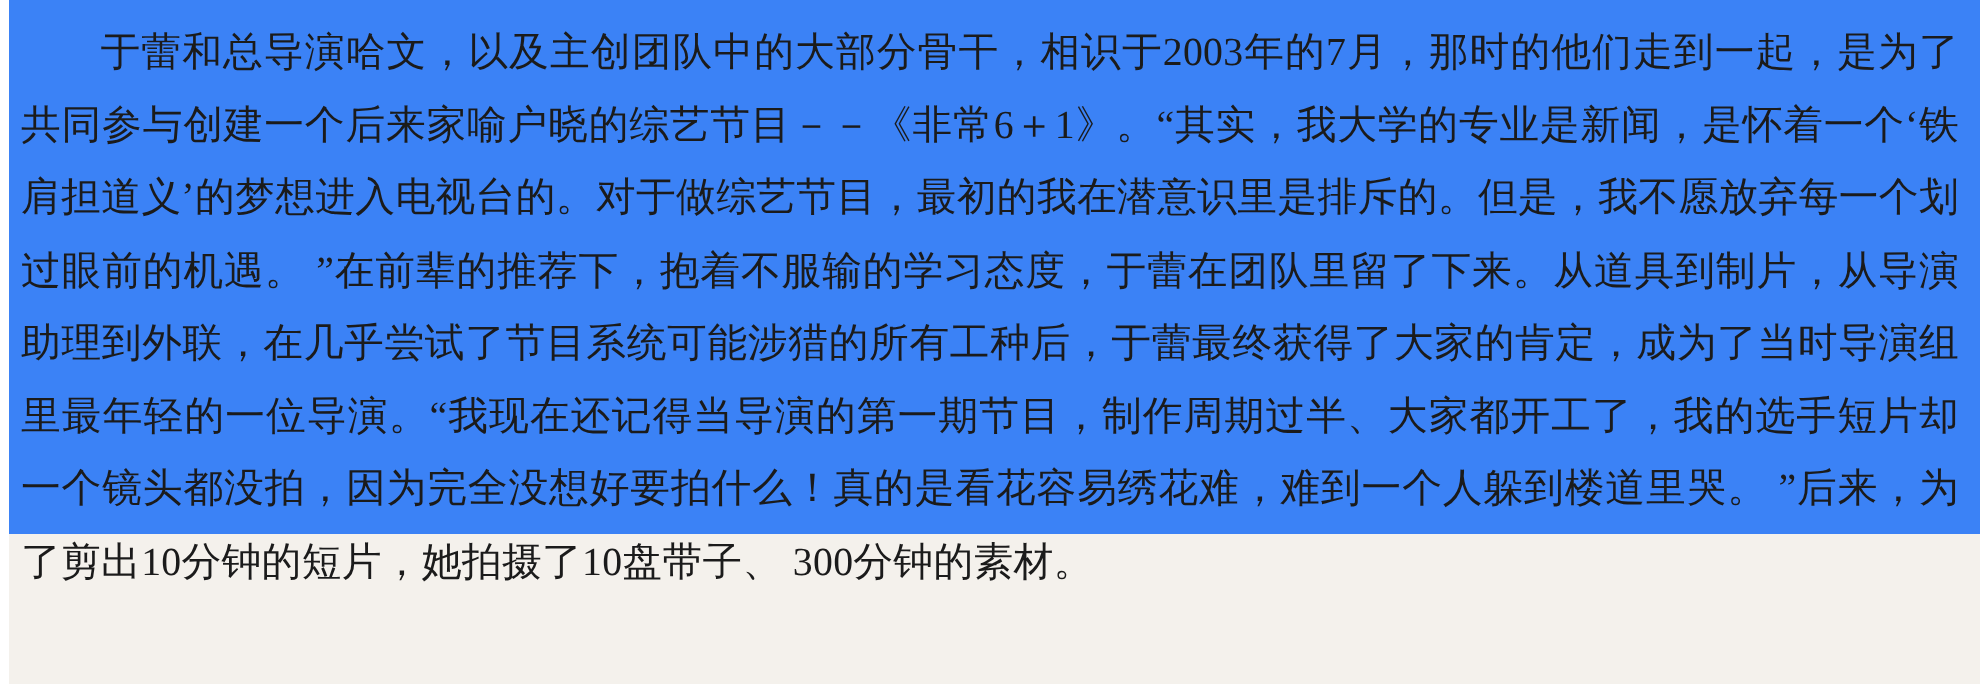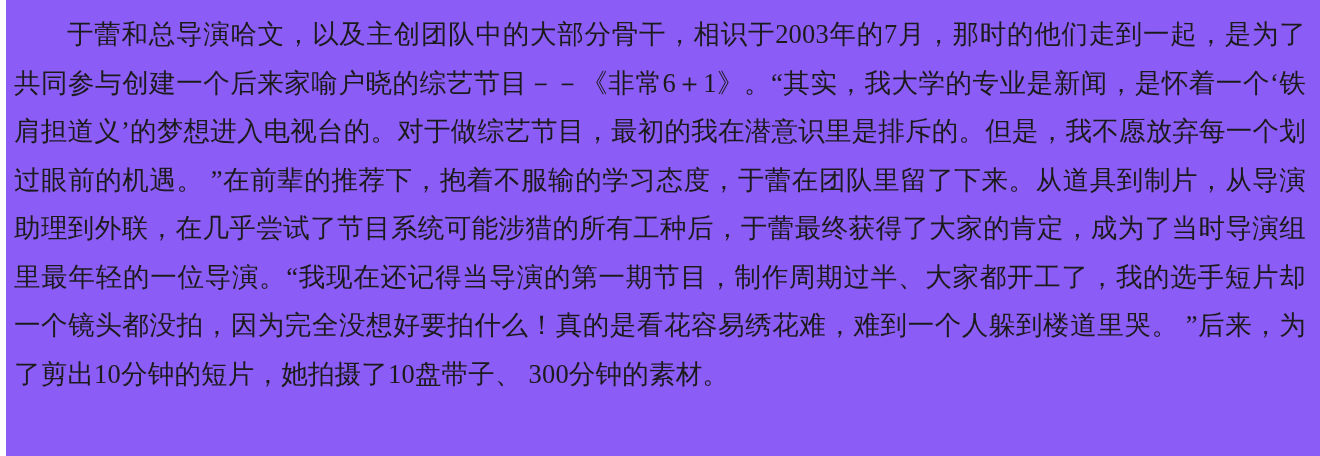--- a/index.html
+++ b/index.html
@@ -9,22 +9,22 @@
   body {
     width: 1320px;
     height: 456px;
     background: #f4f1ec;
     font-family: "Liberation Serif", "DejaVu Serif", serif;
     overflow: hidden;
   }
   .page {
     position: relative;
     width: 1320px;
-    height: 456px;
-    background: #8b5cf6;
+    height: 356px;
+    background: #3b82f6;
     box-sizing: border-box;
   }
   .left-rule {
     position: absolute;
     left: 0;
     top: 0;
     width: 6px;
     height: 456px;
     background: #ffffff;
   }

